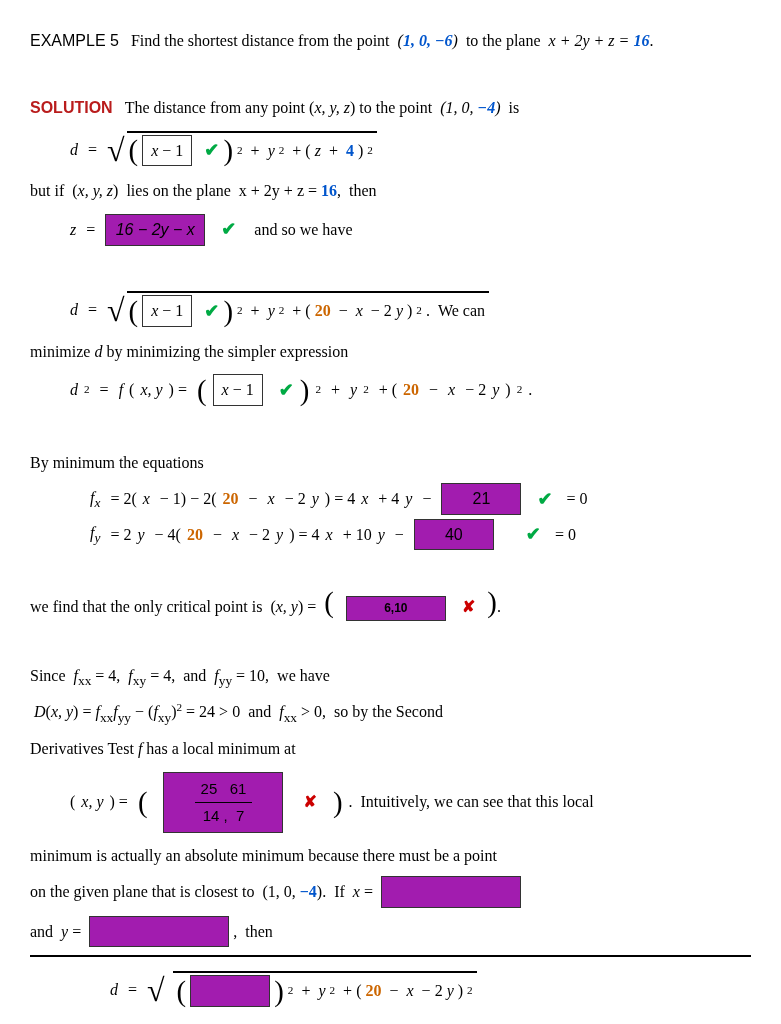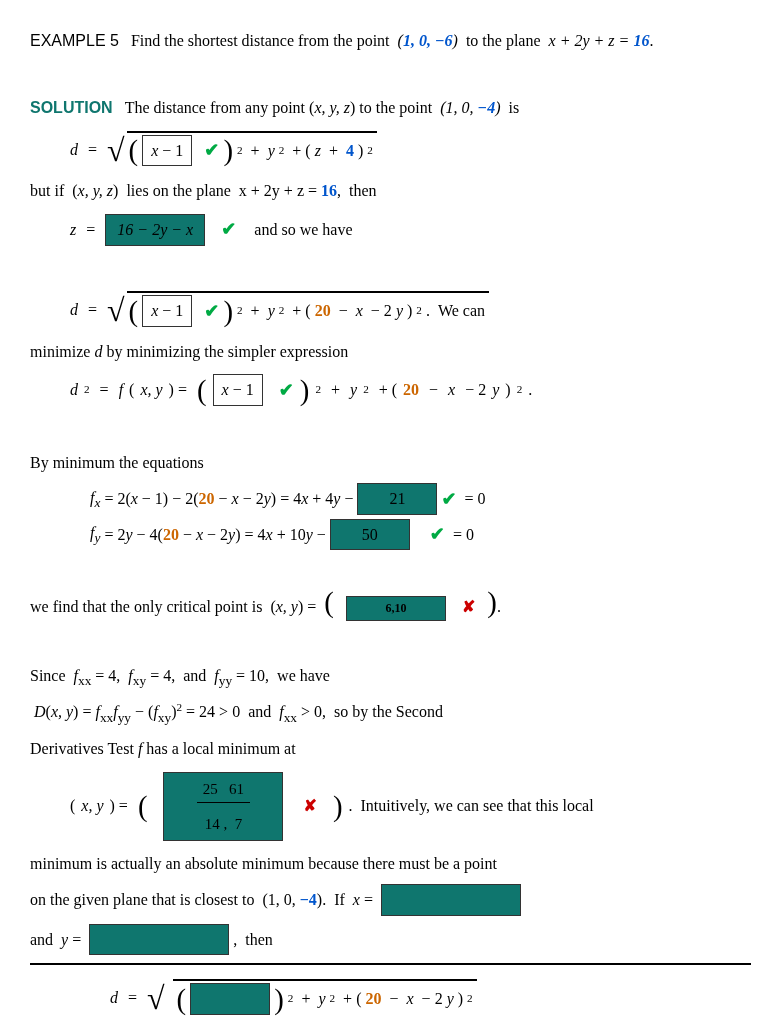--- a/index.html
+++ b/index.html
@@ -12,21 +12,21 @@
       min-height: 1024px;
       padding: 20px 30px;
       line-height: 1.6;
     }
     .example-label {
       font-weight: normal;
       font-style: normal;
       font-family: Arial, sans-serif;
     }
     .solution-label {
-      color: #0f766e;
+      color: #b91c1c;
       font-weight: bold;
       font-family: Arial, sans-serif;
     }
     .highlight-blue {
       color: #0055cc;
       font-weight: bold;
     }
     .highlight-orange {
       color: #cc6600;
       font-weight: bold;
@@ -36,23 +36,23 @@
       display: flex;
       align-items: center;
       gap: 6px;
     }
     .input-box {
       display: inline-block;
       border: 1.5px solid #333;
       padding: 2px 8px;
       min-width: 80px;
       text-align: center;
-      font-family: Liberation Serif, serif;
+      font-family: Liberation Sans, sans-serif;
       font-size: 16px;
-      background: #0f766e;
+      background: #a21caf;
     }
     .input-box-wide {
       min-width: 140px;
     }
     .input-box-medium {
       min-width: 100px;
     }
     .check-green {
       color: #00aa44;
       font-size: 18px;
@@ -85,20 +85,21 @@
       font-style: normal;
     }
     .sup {
       font-size: 0.7em;
       vertical-align: super;
     }
     .equation-line {
       margin: 4px 0 4px 60px;
       display: flex;
       align-items: center;
+      gap: 6px;
       flex-wrap: wrap;
     }
     p {
       margin: 8px 0;
     }
     .inner-box {
       display: inline-flex;
       align-items: center;
       border: 1.5px solid #333;
       padding: 2px 8px;
@@ -212,21 +213,21 @@
   <span style="font-style:italic">f<sub>x</sub></span>&nbsp;=&nbsp;2(<span style="font-style:italic">x</span>&nbsp;−&nbsp;1)&nbsp;−&nbsp;2(<span class="highlight-orange">20</span>&nbsp;−&nbsp;<span style="font-style:italic">x</span>&nbsp;−&nbsp;2<span style="font-style:italic">y</span>)&nbsp;=&nbsp;4<span style="font-style:italic">x</span>&nbsp;+&nbsp;4<span style="font-style:italic">y</span>&nbsp;−&nbsp;
   <span class="input-box">21</span>
   &nbsp;
   <span class="check-green">✔</span>
   &nbsp;&nbsp;=&nbsp;0
 </div>
 
 
 <div class="equation-line">
   <span style="font-style:italic">f<sub>y</sub></span>&nbsp;=&nbsp;2<span style="font-style:italic">y</span>&nbsp;−&nbsp;4(<span class="highlight-orange">20</span>&nbsp;−&nbsp;<span style="font-style:italic">x</span>&nbsp;−&nbsp;2<span style="font-style:italic">y</span>)&nbsp;=&nbsp;4<span style="font-style:italic">x</span>&nbsp;+&nbsp;10<span style="font-style:italic">y</span>&nbsp;−&nbsp;
-  <span class="input-box">50</span>
+  <span class="input-box">40</span>
   &nbsp;&nbsp;&nbsp;&nbsp;&nbsp;
   <span class="check-green">✔</span>
   &nbsp;&nbsp;=&nbsp;0
 </div>
 
 <br>
 
 
 <p>
   we find that the only critical point is &nbsp;(<span style="font-style:italic">x, y</span>)&nbsp;=&nbsp;
@@ -252,21 +253,21 @@
   Derivatives Test <span style="font-style:italic">f</span> has a local minimum at
 </p>
 
 
 <div class="math-block">
   (<span style="font-style:italic">x, y</span>)&nbsp;=&nbsp;
   <span class="paren-big">(</span>
   &nbsp;
   <span class="input-box" style="min-width:120px; padding: 4px 10px;">
     <span style="font-size:15px">
-      <span style="display:inline-flex; flex-direction:column; align-items:center; vertical-align:middle;gap:8px;">
+      <span style="display:inline-flex; flex-direction:column; align-items:center; vertical-align:middle;">
         <span style="border-bottom:1.5px solid #000; padding: 0 6px 1px 6px; text-align:center;">25 &nbsp; 61</span>
         <span style="padding: 1px 6px 0 6px; text-align:left;">14 ,&nbsp; 7</span>
       </span>
     </span>
   </span>
   &nbsp;&nbsp;
   <span class="check-red">✘</span>
   &nbsp;
   <span class="paren-big">)</span>.&nbsp; Intuitively, we can see that this local
 </div>

